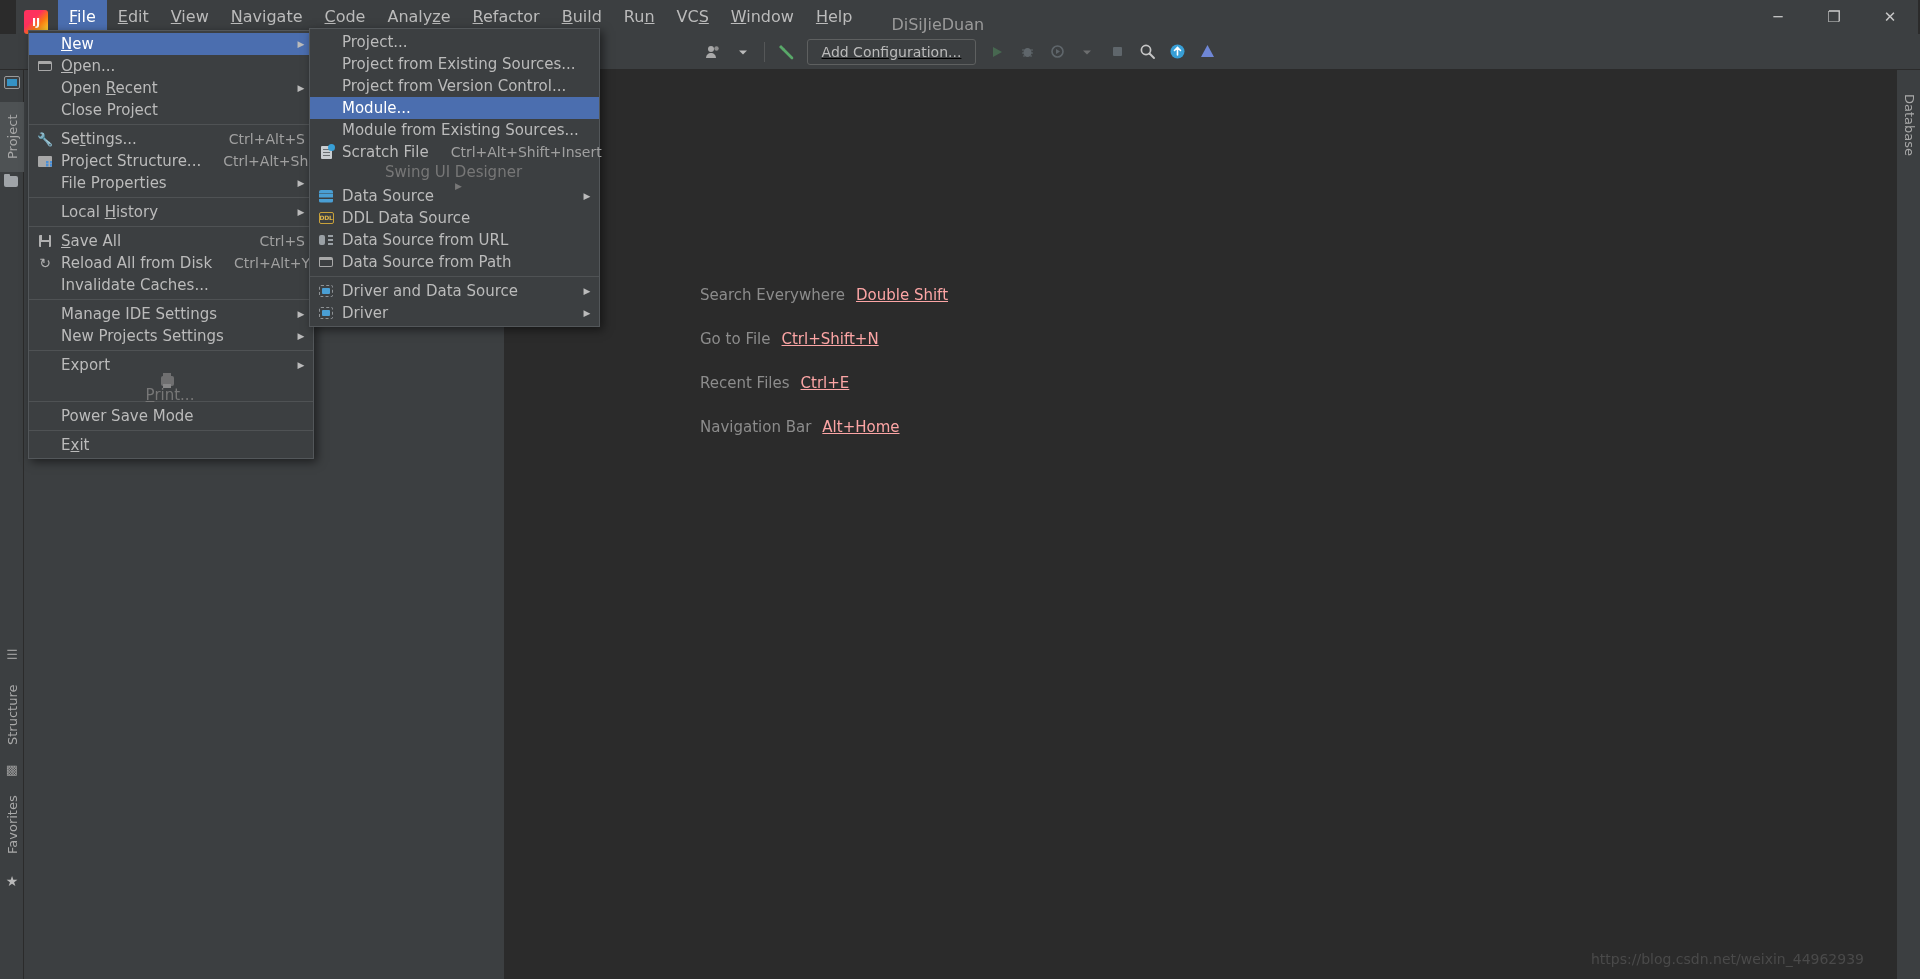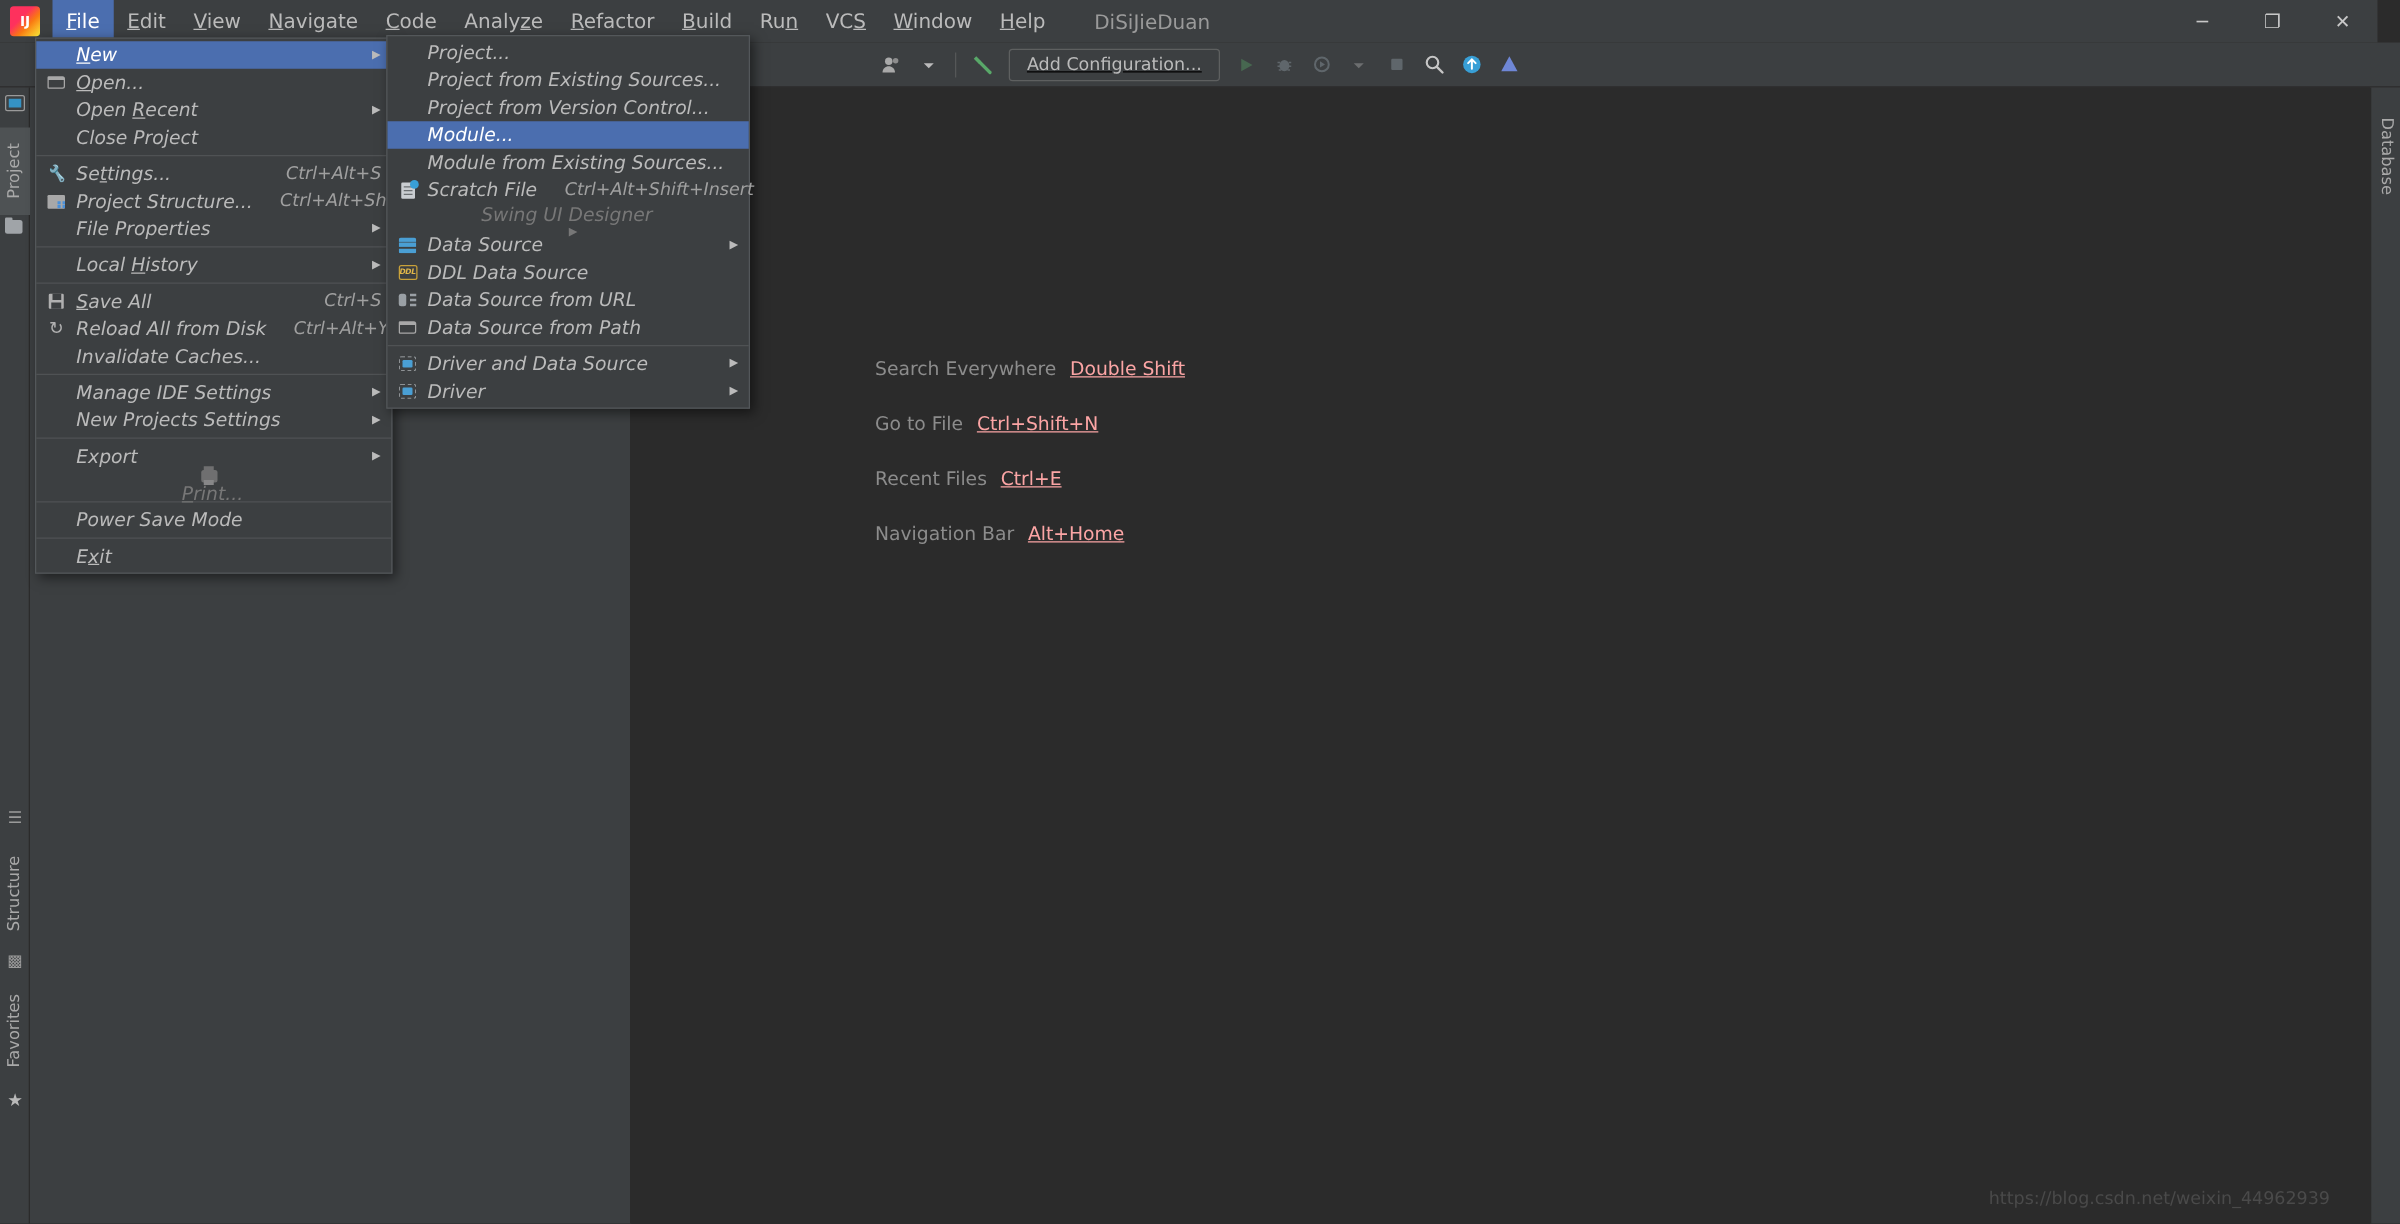--- a/index.html
+++ b/index.html
@@ -6,22 +6,22 @@
   html, body {
     width: 1920px; height: 979px;
     background: #2b2b2b;
     font-family: "DejaVu Sans", "Liberation Sans", sans-serif;
     overflow: hidden;
   }
   #root { position: relative; width: 1920px; height: 979px; }
 
   
   .titlebar {
-    position: absolute; top: 0; left: 0; width: 1902px; height: 34px;
-    background: #3c3f41; display: flex; align-items: center;
+    position: absolute; top: 0; left: 16px; width: 1902px; height: 34px;
+    background: #3c3f41; display: flex; align-items: flex-end;
   }
   .ij-logo {
     width: 24px; height: 24px; margin-left: 8px; margin-right: 10px;
     border-radius: 3px; position: relative; flex: none;
     background: linear-gradient(135deg,#fe315d 0%,#fe315d 38%,#f97a12 62%,#fcee39 100%);
   }
   .ij-logo::after {
     content: "IJ"; position: absolute; inset: 0;
     display: flex; align-items: center; justify-content: center;
     color: #fff; font-size: 11px; font-weight: bold;
@@ -109,21 +109,21 @@
   .tip-plain { color: #8c8c8c; }
   .watermark {
     position: absolute; right: 32px; bottom: 12px;
     color: #4a4a4a; font-size: 14px; text-align: right;
   }
 
   
   .popup {
     position: absolute; background: #3c3f41;
     border: 1px solid #53575a; box-shadow: 3px 3px 9px rgba(0,0,0,.5);
-    padding: 2px 0; z-index: 50; font-style: italic;
+    padding: 2px 0; z-index: 50;
   }
   #file-menu { left: 28px; top: 30px; width: 286px; }
   #new-submenu { left: 309px; top: 28px; width: 291px; }
 
   .mrow {
     position: relative; display: flex; align-items: center;
     height: 22px; padding: 0 8px 0 6px; color: #bbbbbb;
     font-size: 15px; white-space: nowrap;
   }
   .mrow.sel { background: #4b6eaf; color: #ffffff; }

